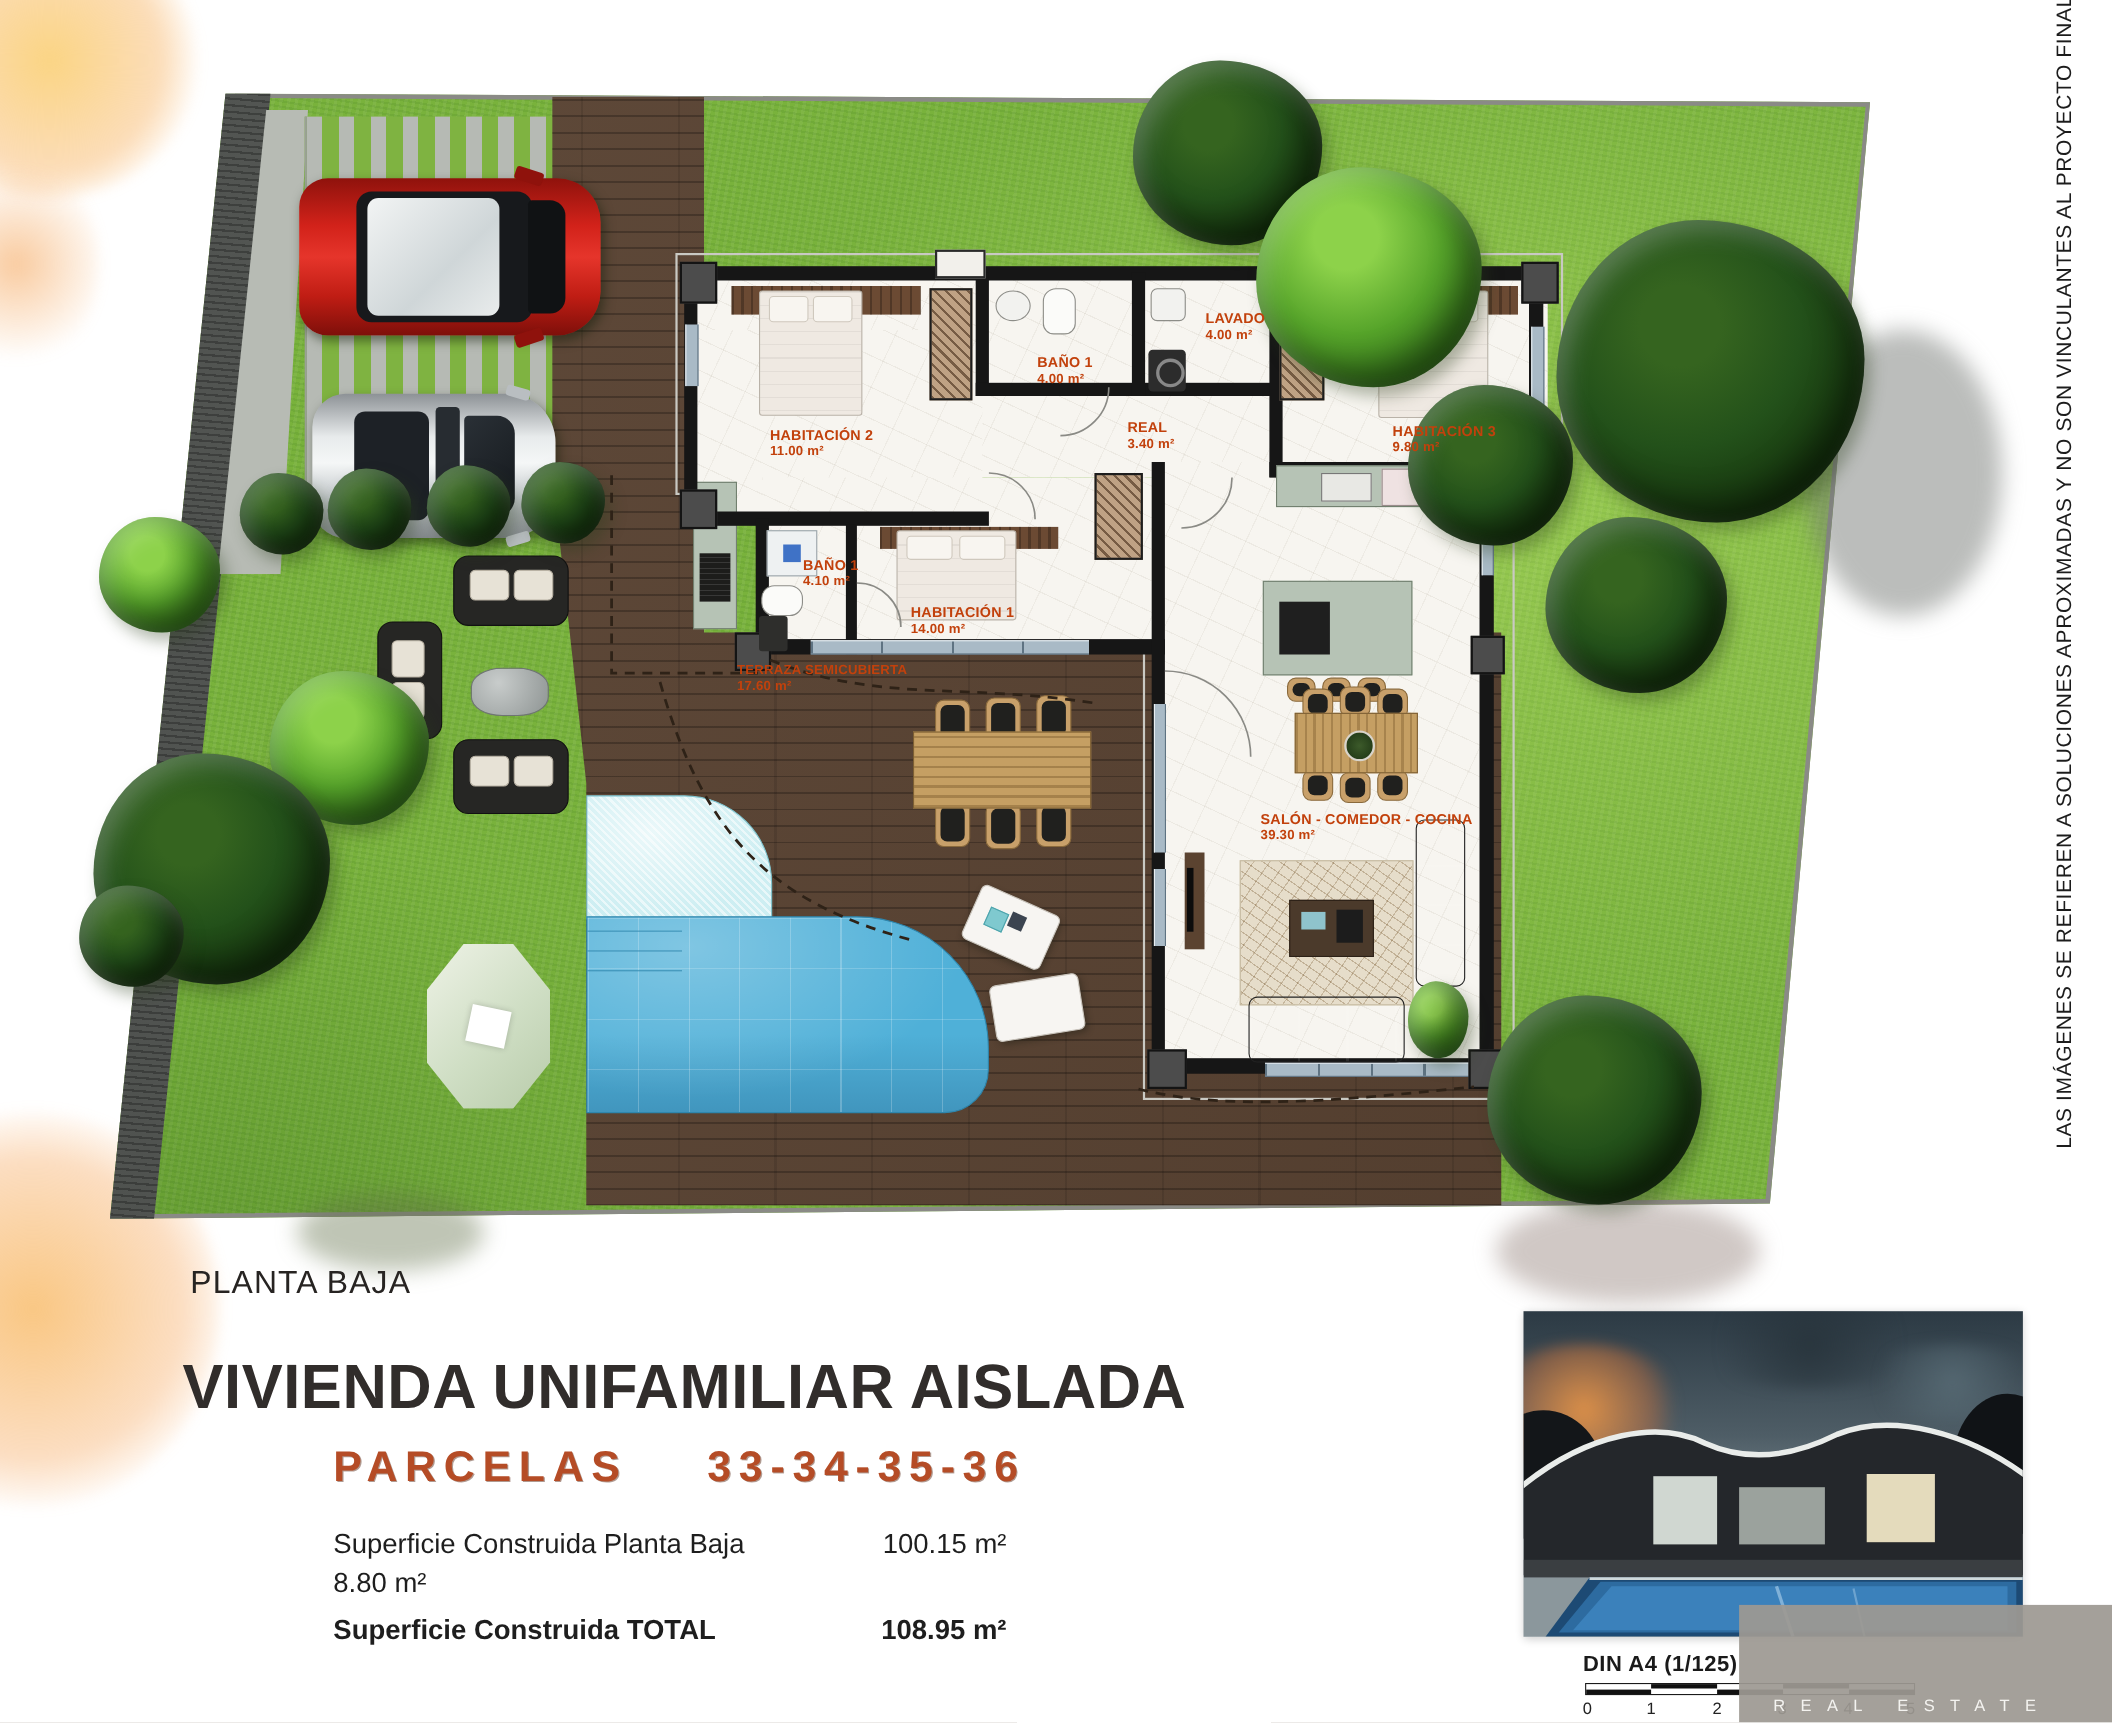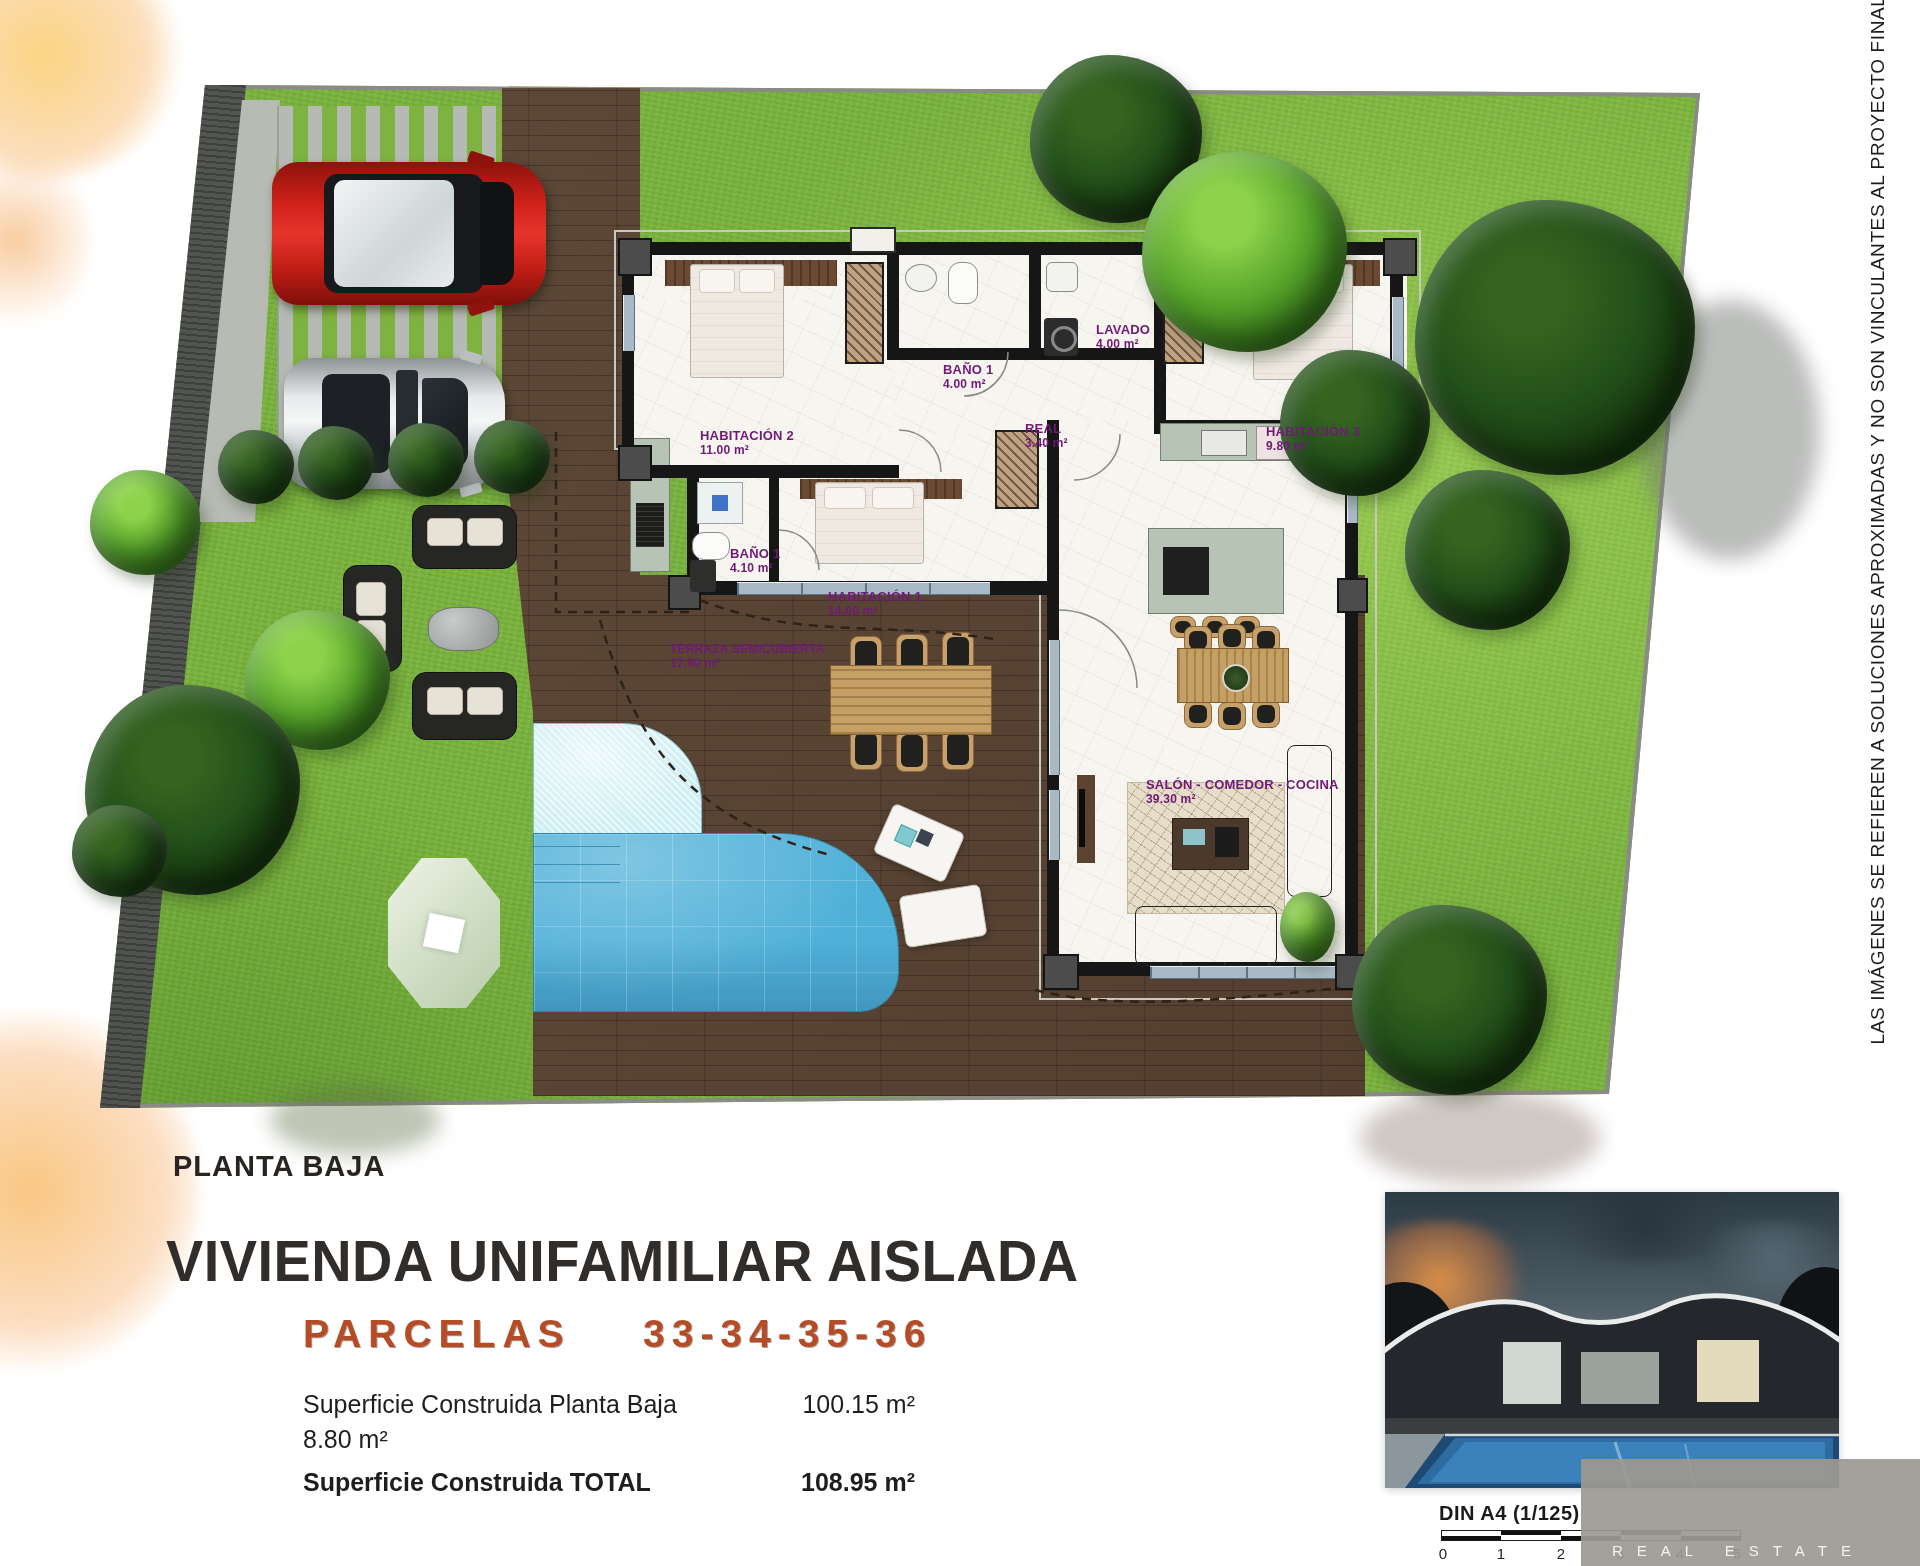--- a/index.html
+++ b/index.html
@@ -65,24 +65,24 @@
   .wicker{background:#c8a06a;border-radius:8px;border:1px solid #8a6a3c;}
   .wicker:before{content:"";position:absolute;inset:4px;background:#20201e;border-radius:6px;}
   .gsofa{background:#262624;border-radius:14px;border:1px solid #111;}
   .gcush{position:absolute;background:#e7e2d6;border-radius:5px;border:1px solid #b9b2a4;}
   .tree{border-radius:46% 54% 48% 52%/52% 46% 54% 48%;
     background:radial-gradient(circle at 38% 35%, #67b233 0 18%, #3f8c22 45%, #1f4a12 78%, #14350c 100%);
     box-shadow:inset 8px 10px 22px rgba(255,255,255,.25), inset -14px -16px 30px rgba(0,0,0,.45), 6px 8px 14px rgba(40,60,25,.35);}
   .tree.dark{background:radial-gradient(circle at 40% 35%, #35641f 0 15%, #23511a 45%, #122e0a 80%, #0b2006 100%);}
   .tree.bright{background:radial-gradient(circle at 40% 32%, #8dd24a 0 16%, #56a42a 48%, #2c6b16 82%, #1c4b0e 100%);}
   .shadowblob{filter:blur(10px);border-radius:50%;}
-  .label{color:#701a75;font-weight:bold;font-size:13px;line-height:1.18;letter-spacing:.2px;white-space:nowrap;margin-top:40px;}
+  .label{color:#c2410c;font-weight:bold;font-size:13px;line-height:1.18;letter-spacing:.2px;white-space:nowrap;}
   .label .area{font-size:12px;font-weight:bold;}
   
-  .planta{font-size:29px;color:#272422;letter-spacing:1px;font-weight:700;}
+  .planta{font-size:29px;color:#272422;letter-spacing:1px;font-weight:400;}
   .title{font-size:57px;color:#312d2b;font-weight:700;letter-spacing:.5px;transform:scaleX(.98);transform-origin:left;}
   .parcelas{font-size:39px;color:#b54c26;font-weight:700;letter-spacing:7px;
     text-shadow:1px 1px 0 rgba(80,30,10,.45);}
   .areasrow{display:flex;justify-content:space-between;font-size:25px;color:#1e1e1e;}
   .vertical-note{font-size:19px;color:#1c1c1c;letter-spacing:.6px;white-space:nowrap;font-weight:500;}
   
   .din{font-size:20px;font-weight:700;color:#1a1a1a;letter-spacing:.5px;}
   .sbar{border:1px solid #1a1a1a;height:9px;width:298px;position:relative;background:#fff;}
   .sbar i{position:absolute;height:4px;background:#111;}
   .ticks span{position:absolute;font-size:15px;color:#222;transform:translateX(-50%);}

